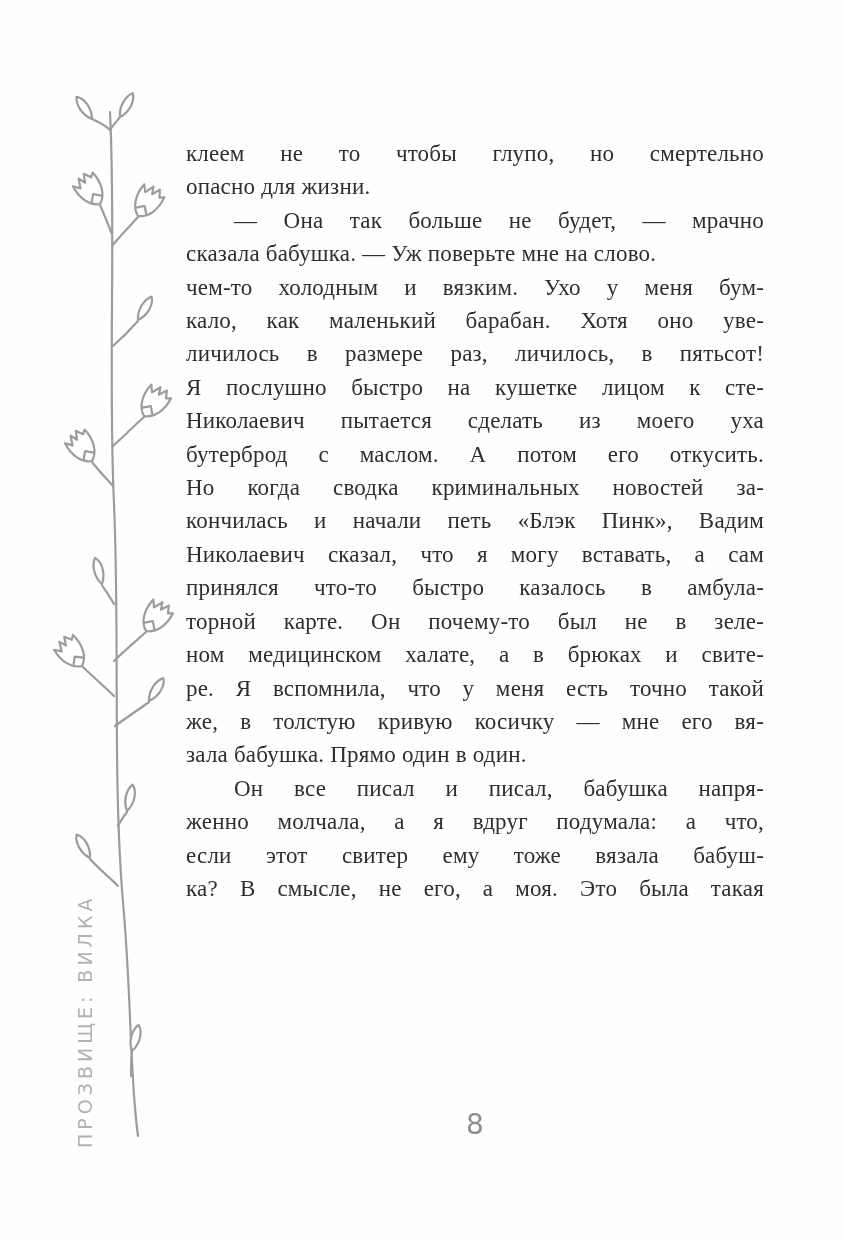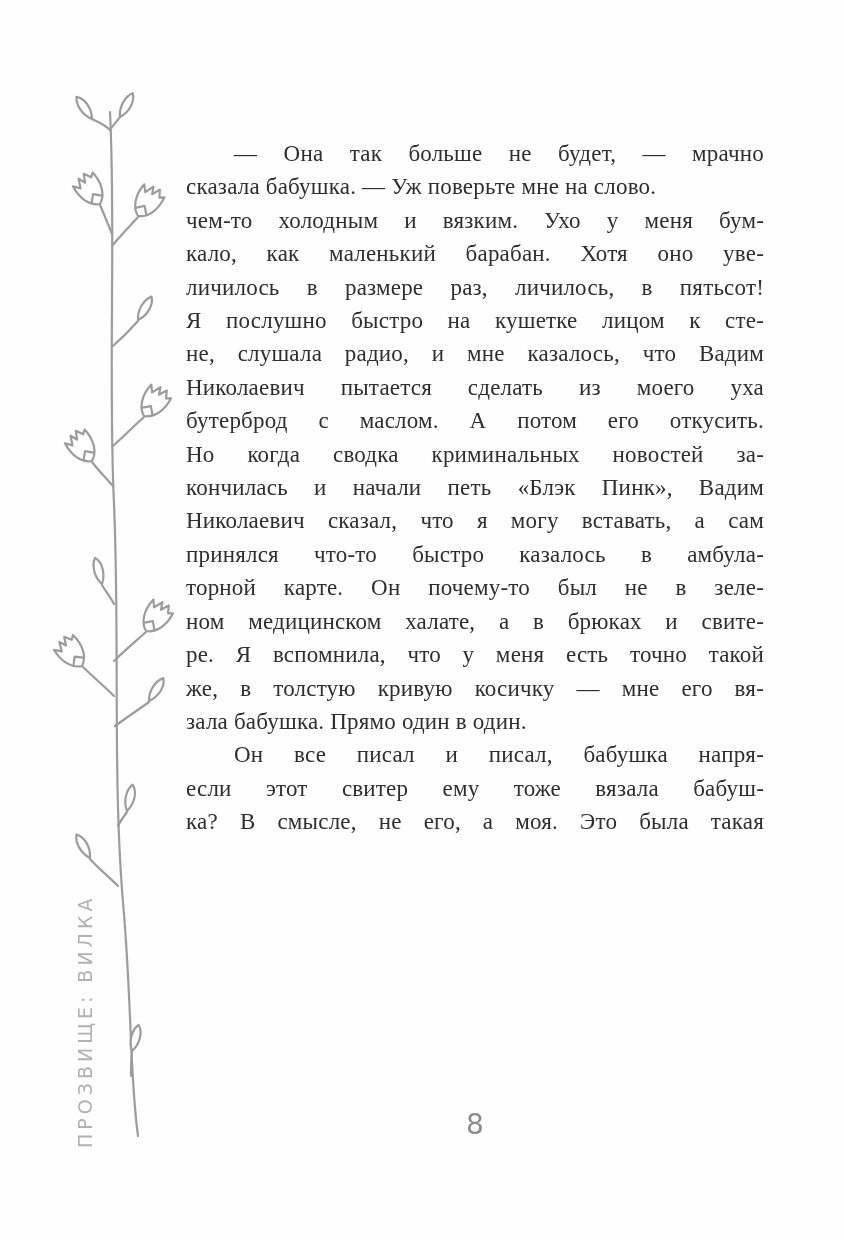--- a/index.html
+++ b/index.html
@@ -170,43 +170,47 @@
       <g transform="translate(80,967) rotate(14)">
           <use href="#bud"></use>
         </g>
     </svg>
   </div>
 
   <div class="vertical-label">ПРОЗВИЩЕ: ВИЛКА</div>
 
   <div class="text-column">
       <div class="paragraph">
+        <div class="line">клеем не то чтобы глупо, но смертельно</div>
+        <div class="line last">опасно для жизни.</div>
+      </div>
+      <div class="paragraph">
         <div class="line indent">— Она так больше не будет, — мрачно</div>
         <div class="line last">сказала бабушка. — Уж поверьте мне на слово.</div>
       </div>
       <div class="paragraph">
         <div class="line">чем-то холодным и вязким. Ухо у меня бум-</div>
         <div class="line">кало, как маленький барабан. Хотя оно уве-</div>
         <div class="line">личилось в размере раз, личилось, в пятьсот!</div>
         <div class="line">Я послушно быстро на кушетке лицом к сте-</div>
-        <div class="line">не, слушала радио, и мне казалось, что Вадим</div>
         <div class="line">Николаевич пытается сделать из моего уха</div>
         <div class="line">бутерброд с маслом. А потом его откусить.</div>
         <div class="line">Но когда сводка криминальных новостей за-</div>
         <div class="line">кончилась и начали петь «Блэк Пинк», Вадим</div>
         <div class="line">Николаевич сказал, что я могу вставать, а сам</div>
         <div class="line">принялся что-то быстро казалось в амбула-</div>
         <div class="line">торной карте. Он почему-то был не в зеле-</div>
         <div class="line">ном медицинском халате, а в брюках и свите-</div>
         <div class="line">ре. Я вспомнила, что у меня есть точно такой</div>
         <div class="line">же, в толстую кривую косичку — мне его вя-</div>
         <div class="line last">зала бабушка. Прямо один в один.</div>
       </div>
       <div class="paragraph">
         <div class="line indent">Он все писал и писал, бабушка напря-</div>
+        <div class="line">женно молчала, а я вдруг подумала: а что,</div>
         <div class="line">если этот свитер ему тоже вязала бабуш-</div>
         <div class="line">ка? В смысле, не его, а моя. Это была такая</div>
       </div>
     </div>
 
   <div class="page-number">8</div>
 
 </div>
 
 </body></html>

